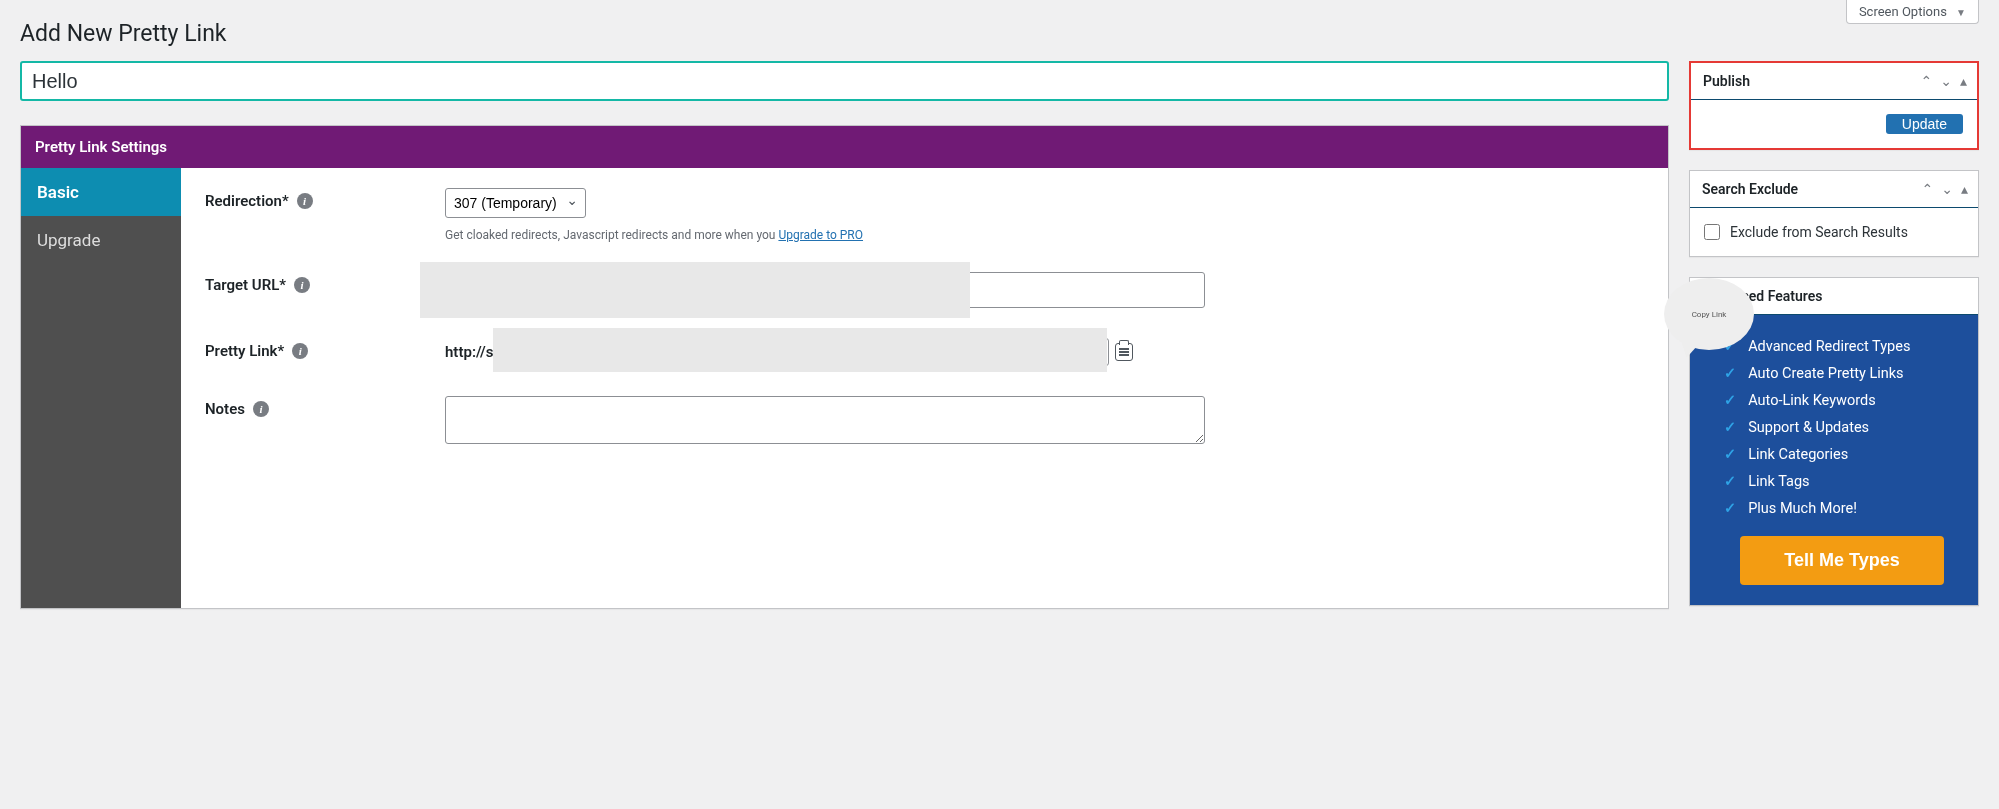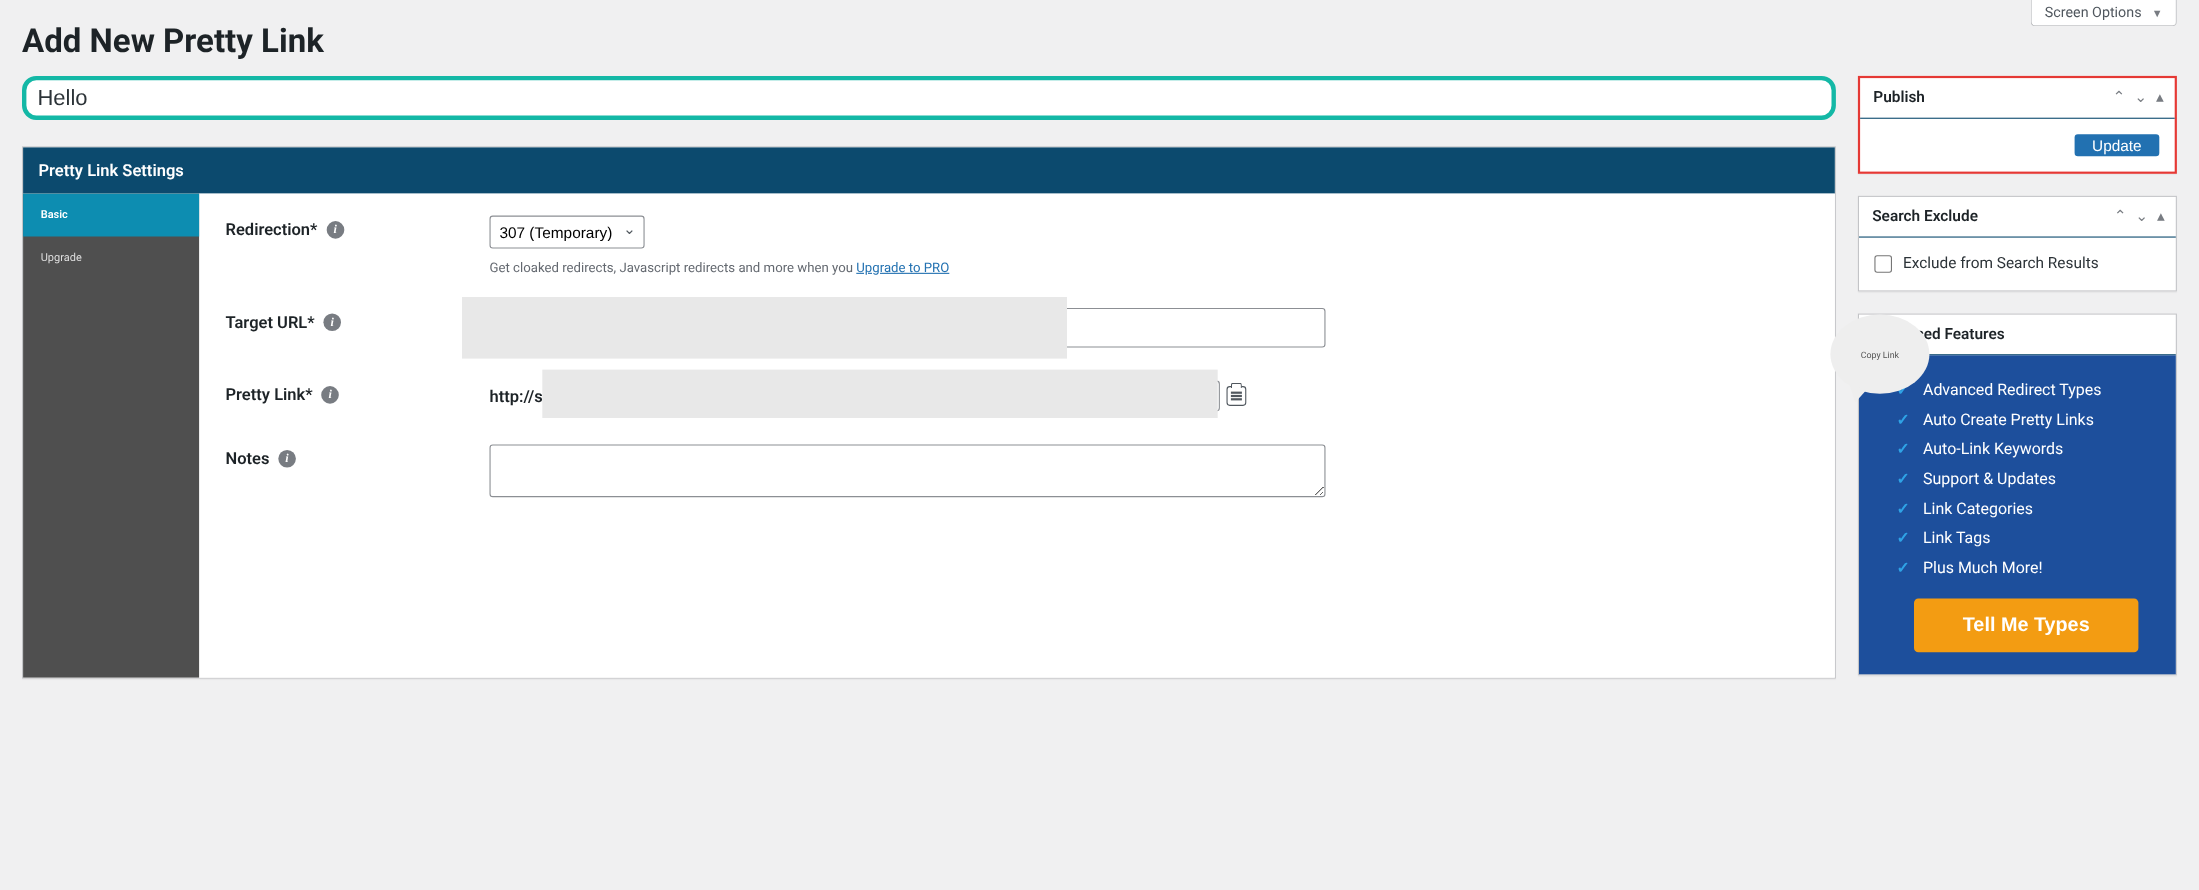--- a/index.html
+++ b/index.html
@@ -1,38 +1,38 @@
 <!DOCTYPE html>
 <html><head>
 <meta charset="utf-8">
 <style>
   * { box-sizing: border-box; margin: 0; padding: 0; }
   body { font-family: -apple-system, BlinkMacSystemFont, "Segoe UI", Roboto, sans-serif; background: #f0f0f1; color: #1d2327; font-size: 13px; }
   .wrap { padding: 10px 20px 20px 20px; position: relative; }
   .screen-options { position: absolute; top: 0; right: 20px; background: #fff; border: 1px solid #c3c4c7; border-top: none; padding: 4px 12px; font-size: 13px; color: #50575e; cursor: pointer; border-radius: 0 0 4px 4px; }
   .screen-options .tri { margin-left: 6px; font-size: 10px; color: #787c82; }
-  h1.page-title { font-size: 30px; font-weight: 700; margin: 10px 0 14px 0; }
+  h1.page-title { font-size: 23px; font-weight: 400; margin: 10px 0 14px 0; }
   .columns { display: flex; gap: 20px; align-items: flex-start; }
   .col-main { flex: 1; min-width: 0; }
   .col-side { width: 290px; flex-shrink: 0; }
 
-  .title-input { width: 100%; font-size: 20px; padding: 6px 10px; border: 4px solid #14b8a6; border-radius: 13px; background: #fff; color: #2c3338; margin-bottom: 24px; height: 40px; }
+  .title-input { width: 100%; font-size: 20px; padding: 6px 10px; border: 2px solid #14b8a6; border-radius: 3px; background: #fff; color: #2c3338; margin-bottom: 24px; height: 40px; }
 
   .postbox { background: #fff; border: 1px solid #c3c4c7; box-shadow: 0 1px 1px rgba(0,0,0,.04); margin-bottom: 20px; }
   .postbox-header { display: flex; align-items: center; justify-content: space-between; border-bottom: 1px solid #0c4a6e; }
   .postbox-header h2 { font-size: 14px; font-weight: 600; padding: 10px 12px; }
   .postbox-header .controls { display: flex; align-items: center; padding-right: 8px; color: #787c82; gap: 4px; }
   .postbox-header .controls span { cursor: pointer; font-size: 14px; padding: 2px 2px; line-height: 1; }
   .postbox-inside { padding: 12px; }
 
   
-  .settings-header { background: #0c4a6e; color: #fff; padding: 12px 14px; font-size: 15px; font-weight: 600; }
+  .settings-header { background: #701a75; color: #fff; padding: 12px 14px; font-size: 15px; font-weight: 600; }
   .settings-body { display: flex; background: #fff; min-height: 440px; }
   .settings-tabs { width: 160px; background: #4f4f4f; }
-  .settings-tabs div { padding: 14px 16px; color: #ddd; font-size: 10px; cursor: pointer; }
+  .settings-tabs div { padding: 14px 16px; color: #ddd; font-size: 17px; cursor: pointer; }
   .settings-tabs div.active { background: #0d8db1; color: #fff; font-weight: 600; }
   .settings-content { flex: 1; padding: 20px 24px; }
 
   .form-row { display: flex; align-items: flex-start; margin-bottom: 30px; }
   .form-row .label { width: 240px; font-weight: 600; font-size: 15px; color: #1d2327; padding-top: 4px; display: flex; align-items: center; gap: 8px; }
   .form-row .field { flex: 1; position: relative; }
   .info-icon { display: inline-flex; width: 16px; height: 16px; border-radius: 50%; background: #787c82; color: #fff; font-size: 11px; font-weight: 700; align-items: center; justify-content: center; font-family: Georgia, serif; font-style: italic; }
 
   select.redirect { padding: 4px 28px 4px 8px; font-size: 14px; border: 1px solid #8c8f94; border-radius: 3px; background: #fff; height: 30px; appearance: none; }
   .select-wrap { position: relative; display: inline-block; }

